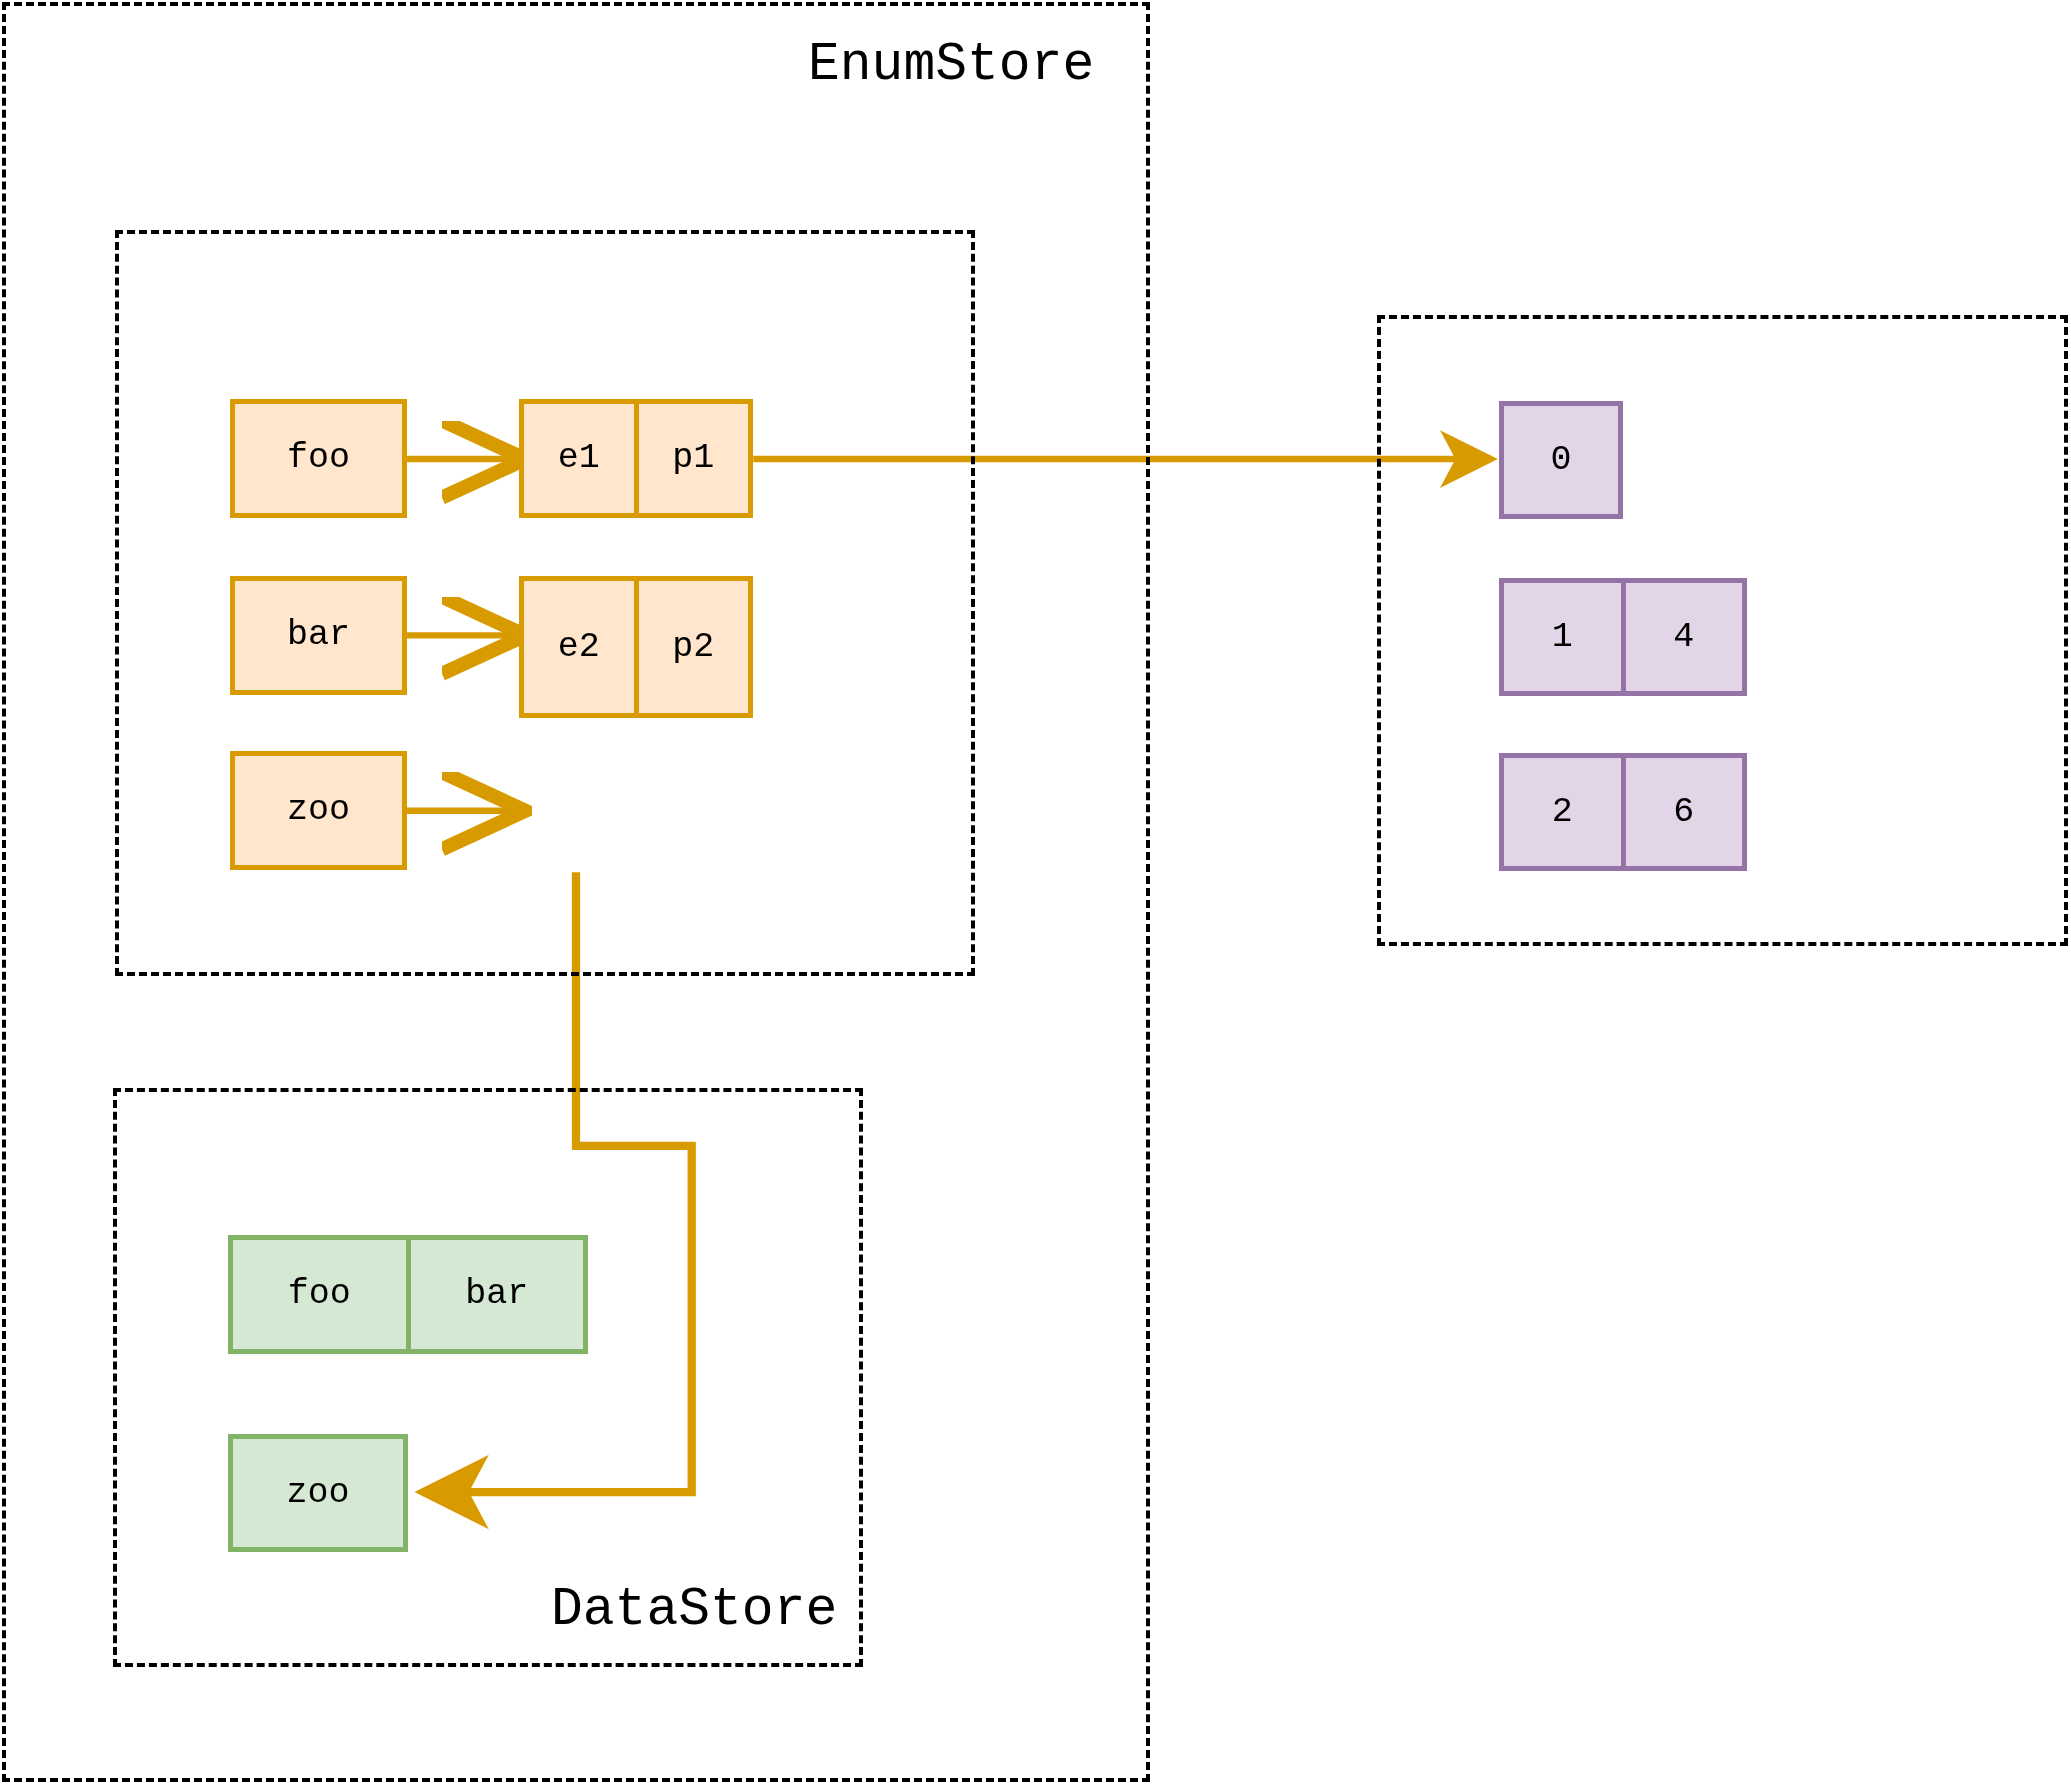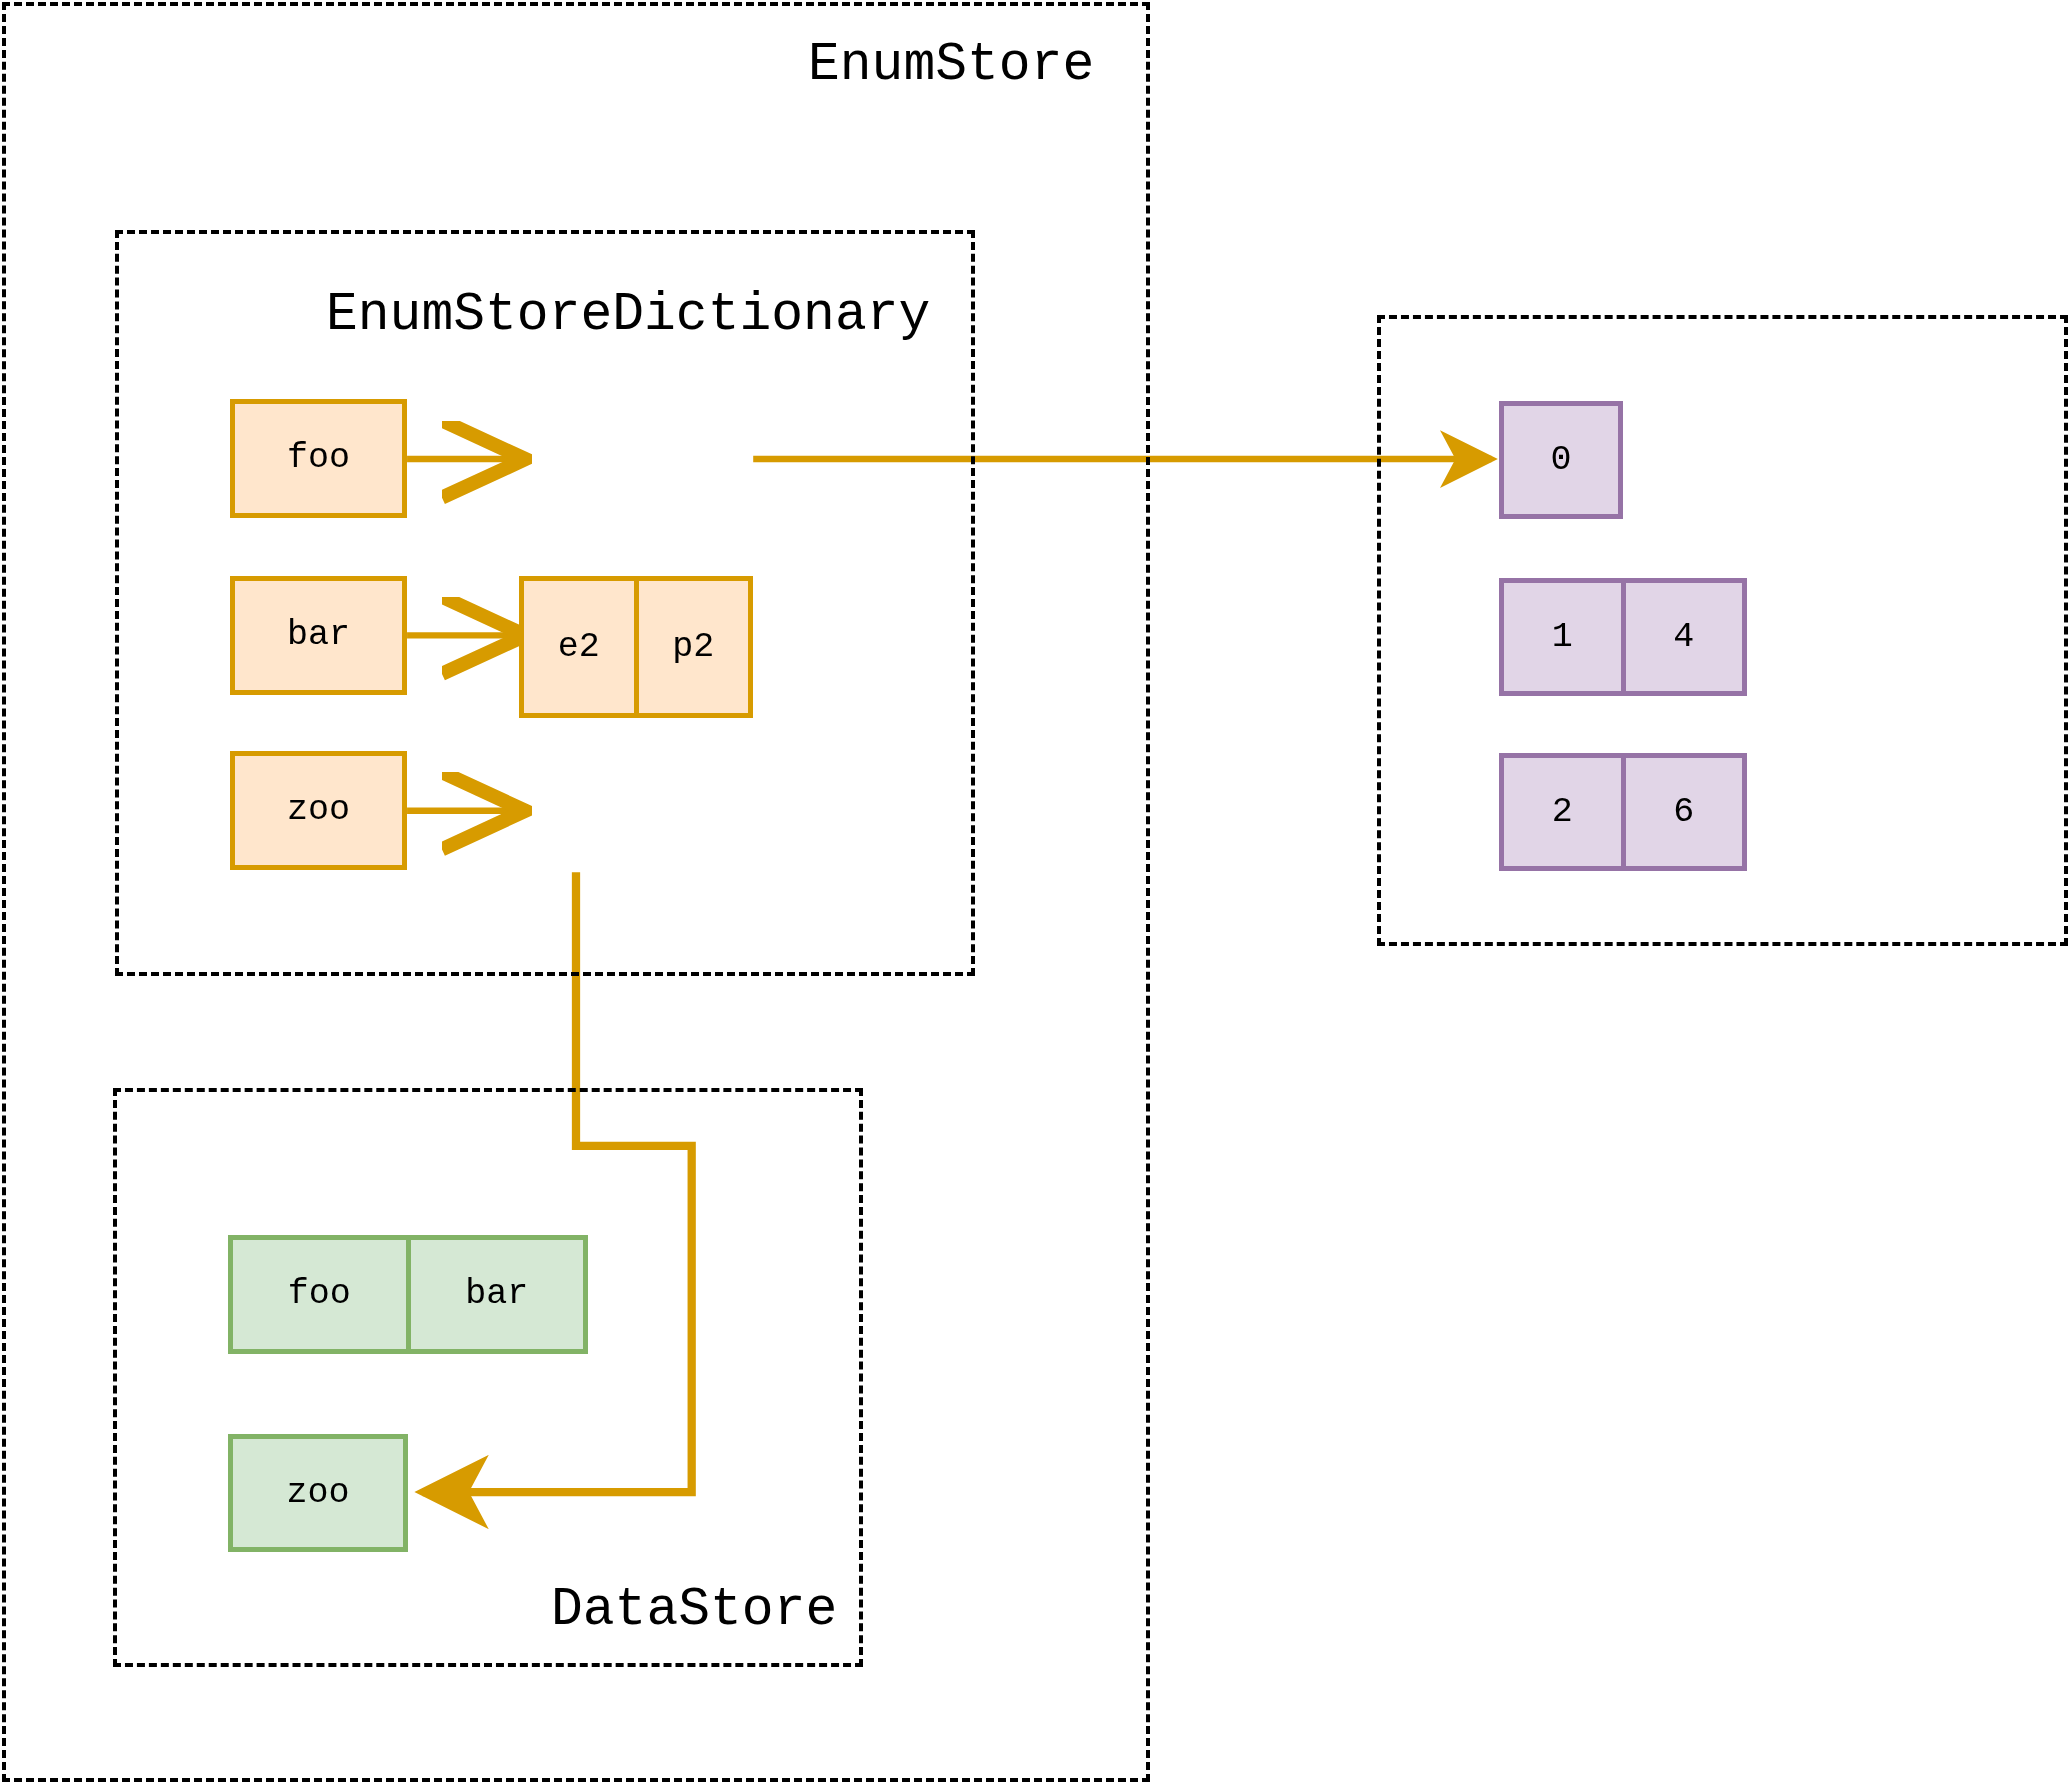--- a/index.html
+++ b/index.html
@@ -102,32 +102,35 @@
 
     <g>
       <path d="M627,950 L627,1248 L753,1248 L753,1625 L460,1625" fill="none" stroke="#D79B00" stroke-width="9" stroke-linejoin="miter" marker-end="url(#arrowFilled)"></path>
     </g>
   </svg>
 
   <div class="dashed-container" style="left:1.8px; top:1.8px; width:1148px; height:1780px;"></div>
   <div class="container-label" style="left:808px; top:39px;">EnumStore</div>
 
   <div class="dashed-container" style="left:115px; top:230px; width:860px; height:746px;"></div>
-  <div class="container-label" style="left:326px; top:289px;">EnumStoreDictionary</div>
 
   <div class="cellbox" style="left:230px; top:399px; width:177px; height:119px;">
     <span class="cell">foo</span>
   </div>
   <div class="cellbox" style="left:230px; top:576px; width:177px; height:119px;">
     <span class="cell">bar</span>
   </div>
   <div class="cellbox" style="left:230px; top:751px; width:177px; height:119px;">
     <span class="cell">zoo</span>
   </div>
 
+  <div class="cellbox" style="left:519px; top:399px; width:234px; height:119px;">
+    <span class="cell">e1</span>
+    <span class="cell">p1</span>
+  </div>
   <div class="cellbox" style="left:519px; top:576px; width:234px; height:142px;">
     <span class="cell">e2</span>
     <span class="cell">p2</span>
   </div>
 
   <div class="dashed-container" style="left:1377px; top:315px; width:691px; height:631px;"></div>
 
   <div class="cellbox purple" style="left:1499px; top:401px; width:124px; height:118px;">
     <span class="cell">0</span>
   </div>

